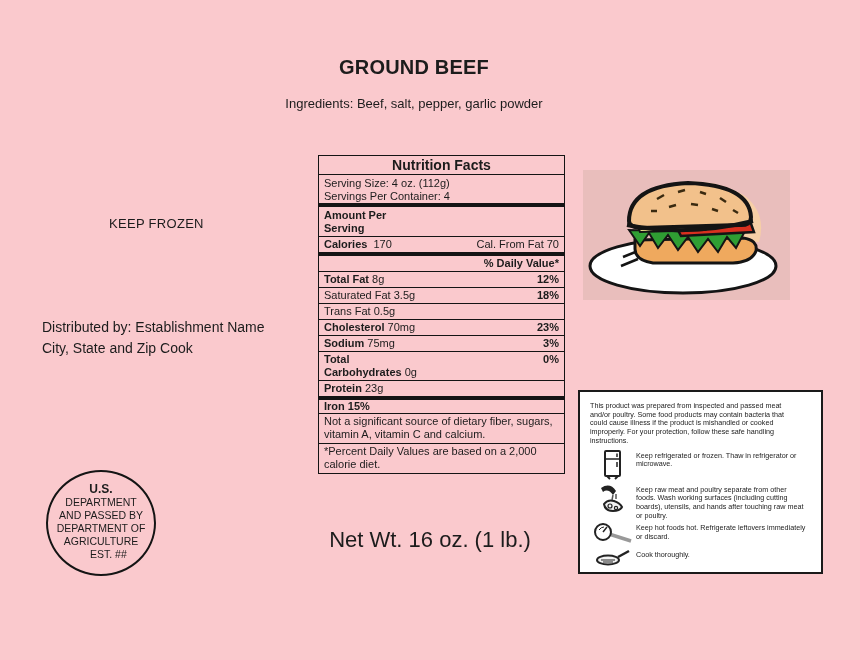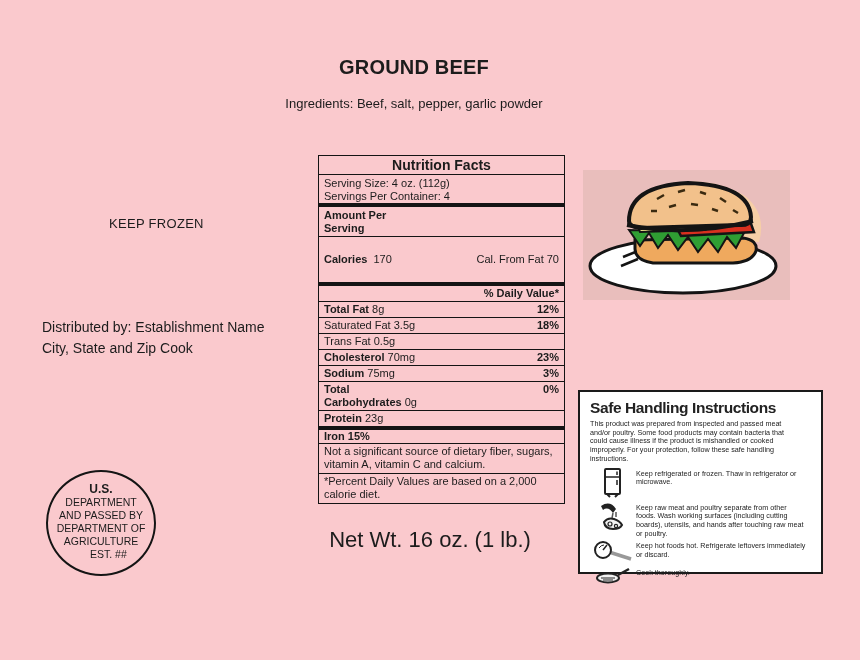--- a/index.html
+++ b/index.html
@@ -17,21 +17,21 @@
   .distributed{position:absolute; left:42px; top:317px; font-size:14px; line-height:21px;}
   
   .nf{
     position:absolute; left:318px; top:155px; width:247px; box-sizing:border-box;
     border:1.5px solid #141414; font-size:11px; line-height:13px; background:transparent;
   }
   .nf-title{text-align:center; font-weight:bold; font-size:14px; padding:3px 0 2px; border-bottom:1px solid #141414;}
   .nf-serving{padding:2px 5px 0;}
   .nf-bar{height:4px; background:#141414;}
   .nf-amount{font-weight:bold; width:82px; padding:2px 5px 1px;}
-  .nf-calrow{display:flex; justify-content:space-between; border-top:1px solid #141414; padding:16px 5px;text-align:right;}
+  .nf-calrow{display:flex; justify-content:space-between; border-top:1px solid #141414; padding:1px 5px;text-align:right;}
   .nf-calrow .cal-left b{margin-right:6px;}
   .nf-dvheader{text-align:right; font-weight:bold; padding:1px 5px;}
   .nf-row{display:flex; justify-content:space-between; align-items:flex-start; border-top:1px solid #141414; padding:1px 5px;}
   .nf-row .lbl b{margin-right:3px;}
   .nf-row .dv{font-weight:bold;}
   .lbl-narrow{width:100px;}
   .nf-iron{font-weight:bold; padding:0 5px;}
   .nf-note{border-top:1px solid #141414; padding:1px 5px 2px;}
   
   .usda{
@@ -133,21 +133,20 @@
       <path d="M92 54 L166 48 L171 62 L98 66 Z" fill="#d9301f" stroke="#141414" stroke-width="2.5"></path>
       <path d="M54 53 L150 46 L122 60 L57 62 Z" fill="#ede28b" stroke="#141414" stroke-width="2"></path>
       <path d="M50 51 Q105 42 168 47" stroke="#5a3318" stroke-width="6" fill="none"></path>
       <path d="M46 51 Q46 16 105 13 Q166 15 168 47 Q168 56 156 55 L58 58 Q46 57 46 51 Z" fill="#f2c18b" stroke="#141414" stroke-width="4"></path>
       <path d="M74 29 l7 -4 M95 22 l7 -2 M117 22 l6 2 M137 28 l6 4 M86 37 l7 -2 M108 34 l7 1 M129 39 l6 2 M68 41 l6 0 M150 40 l5 3" stroke="#3a2a10" stroke-width="2.5" fill="none"></path>
       <path d="M44 55 Q105 67 170 51" stroke="#141414" stroke-width="4" fill="none"></path>
     </svg>
   </div>
 
   <div class="sh">
-    <div class="sh-title">Safe Handling Instructions</div>
     <div class="sh-intro">This product was prepared from inspected and passed meat and/or poultry. Some food products may contain bacteria that could cause illness if the product is mishandled or cooked improperly. For your protection, follow these safe handling instructions.</div>
 
     <div class="sh-step">
       <span class="sh-icon">
         <svg width="24" height="30" viewBox="0 0 24 30">
           <rect x="4" y="1" width="15" height="25" rx="1" fill="#fff" stroke="#222" stroke-width="2"></rect>
           <line x1="4" y1="9" x2="19" y2="9" stroke="#222" stroke-width="1.5"></line>
           <line x1="16" y1="3.5" x2="16" y2="7" stroke="#222" stroke-width="1.5"></line>
           <line x1="16" y1="12" x2="16" y2="17" stroke="#222" stroke-width="1.5"></line>
           <line x1="6" y1="26" x2="9" y2="29" stroke="#222" stroke-width="2"></line>

